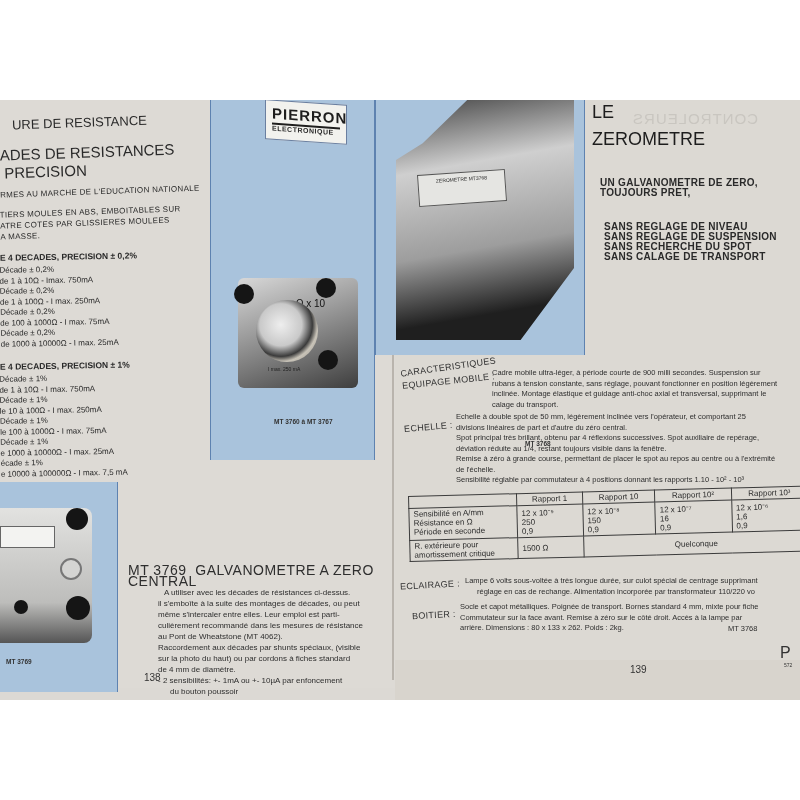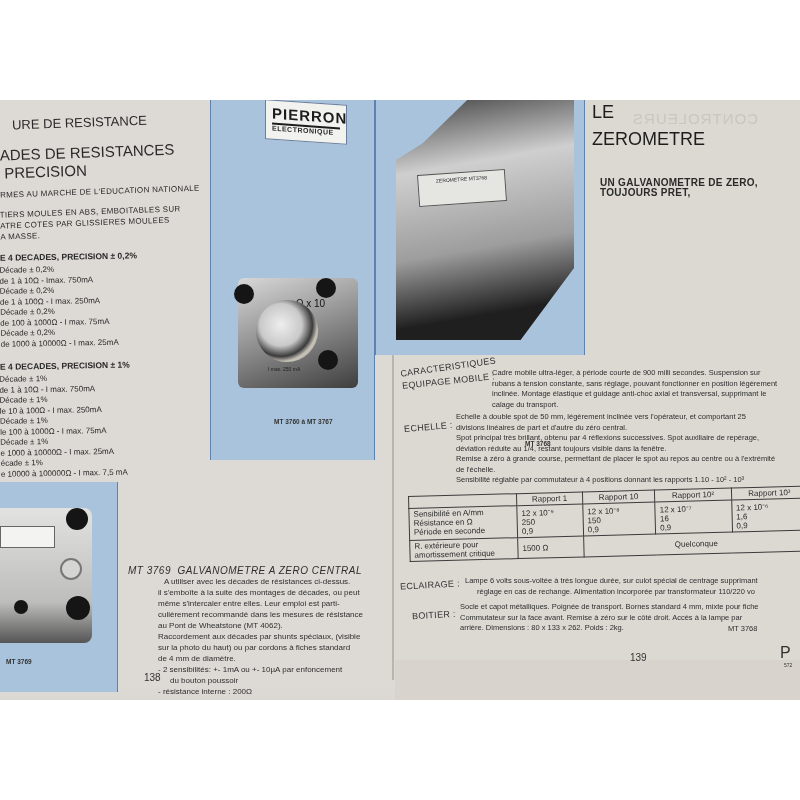--- a/index.html
+++ b/index.html
@@ -54,21 +54,21 @@
   .rt-block { position: absolute; font-size: 10px; font-weight: bold; line-height: 10px; letter-spacing: 0.3px; color: #2a2a2a; }
 
   .spec-label { position: absolute; font-size: 9px; color: #333; letter-spacing: 0.3px; }
   .spec-text { position: absolute; font-size: 7.5px; line-height: 10.5px; color: #2e2e2e; }
 
   table.spec { position: absolute; left: 408px; top: 495px; width: 400px; border-collapse: collapse; font-size: 8px; color: #2e2e2e; transform: rotate(-1.5deg); transform-origin: left top; }
   table.spec td, table.spec th { border: 1px solid #3c3c3c; padding: 1px 4px; font-weight: normal; text-align: left; vertical-align: top; }
   table.spec th { text-align: center; }
 
   .mt3769 { position: absolute; left: 128px; top: 465px; width: 258px; font-size: 8px; line-height: 11px; color: #2e2e2e; }
-  .mt-title { font-size: 10px; letter-spacing: 0.5px; font-style: italic; }
+  .mt-title { font-size: 14px; letter-spacing: 0.5px; }
   .mt-body { padding-left: 36px; }
 
   .pagenum { position: absolute; font-size: 10px; color: #333; }
 </style>
 </head>
 <body>
 
 <div class="spread">
   <div class="page-left"></div>
   <div class="page-right"></div>
@@ -171,20 +171,26 @@
 
   <div class="ghost">CONTROLEURS</div>
   <div class="right-title">
     <div class="rt-le">LE</div>
     <div class="rt-zero">ZEROMETRE</div>
   </div>
   <div class="rt-block" style="left:600px; top:78px;">
     <div>UN GALVANOMETRE DE ZERO,</div>
     <div>TOUJOURS PRET,</div>
   </div>
+  <div class="rt-block" style="left:604px; top:122px;">
+    <div>SANS REGLAGE DE NIVEAU</div>
+    <div>SANS REGLAGE DE SUSPENSION</div>
+    <div>SANS RECHERCHE DU SPOT</div>
+    <div>SANS CALAGE DE TRANSPORT</div>
+  </div>
 
   <div class="spec-label" style="left:400px; top:262px; transform:rotate(-8deg);">CARACTERISTIQUES</div>
   <div class="spec-label" style="left:402px; top:276px; transform:rotate(-6deg);">EQUIPAGE MOBILE :</div>
   <div class="spec-text" style="left:492px; top:268px; width:310px;">
     <div>Cadre mobile ultra-léger, à période courte de 900 milli secondes. Suspension sur</div>
     <div>rubans à tension constante, sans réglage, pouvant fonctionner en position légèrement</div>
     <div>inclinée. Montage élastique et guidage anti-choc axial et transversal, supprimant le</div>
     <div>calage du transport.</div>
   </div>
   <div class="spec-label" style="left:404px; top:322px; transform:rotate(-5deg);">ECHELLE :</div>
@@ -247,16 +253,16 @@
     <div>Lampe 6 volts sous-voltée à très longue durée, sur culot spécial de centrage supprimant</div>
     <div style="padding-left:12px">réglage en cas de rechange. Alimentation incorporée par transformateur 110/220 vo</div>
   </div>
   <div class="spec-label" style="left:412px; top:510px; transform:rotate(-3deg);">BOITIER :</div>
   <div class="spec-text" style="left:460px; top:502px; width:345px; white-space:nowrap;">
     <div>Socle et capot métalliques. Poignée de transport. Bornes standard 4 mm, mixte pour fiche</div>
     <div>Commutateur sur la face avant. Remise à zéro sur le côté droit. Accès à la lampe par</div>
     <div>arrière. Dimensions : 80 x 133 x 262. Poids : 2kg.</div>
   </div>
   <div class="spec-text" style="left:728px; top:524px;">MT 3768</div>
-  <div class="pagenum" style="left:630px; top:552px;">139</div>
+  <div class="pagenum" style="left:630px; top:564px;">139</div>
   <div style="position:absolute; left:780px; top:544px; font-size:16px; color:#333;">P</div>
   <div style="position:absolute; left:784px; top:562px; font-size:5px; color:#333;">572</div>
 </div>
 
 </body></html>

